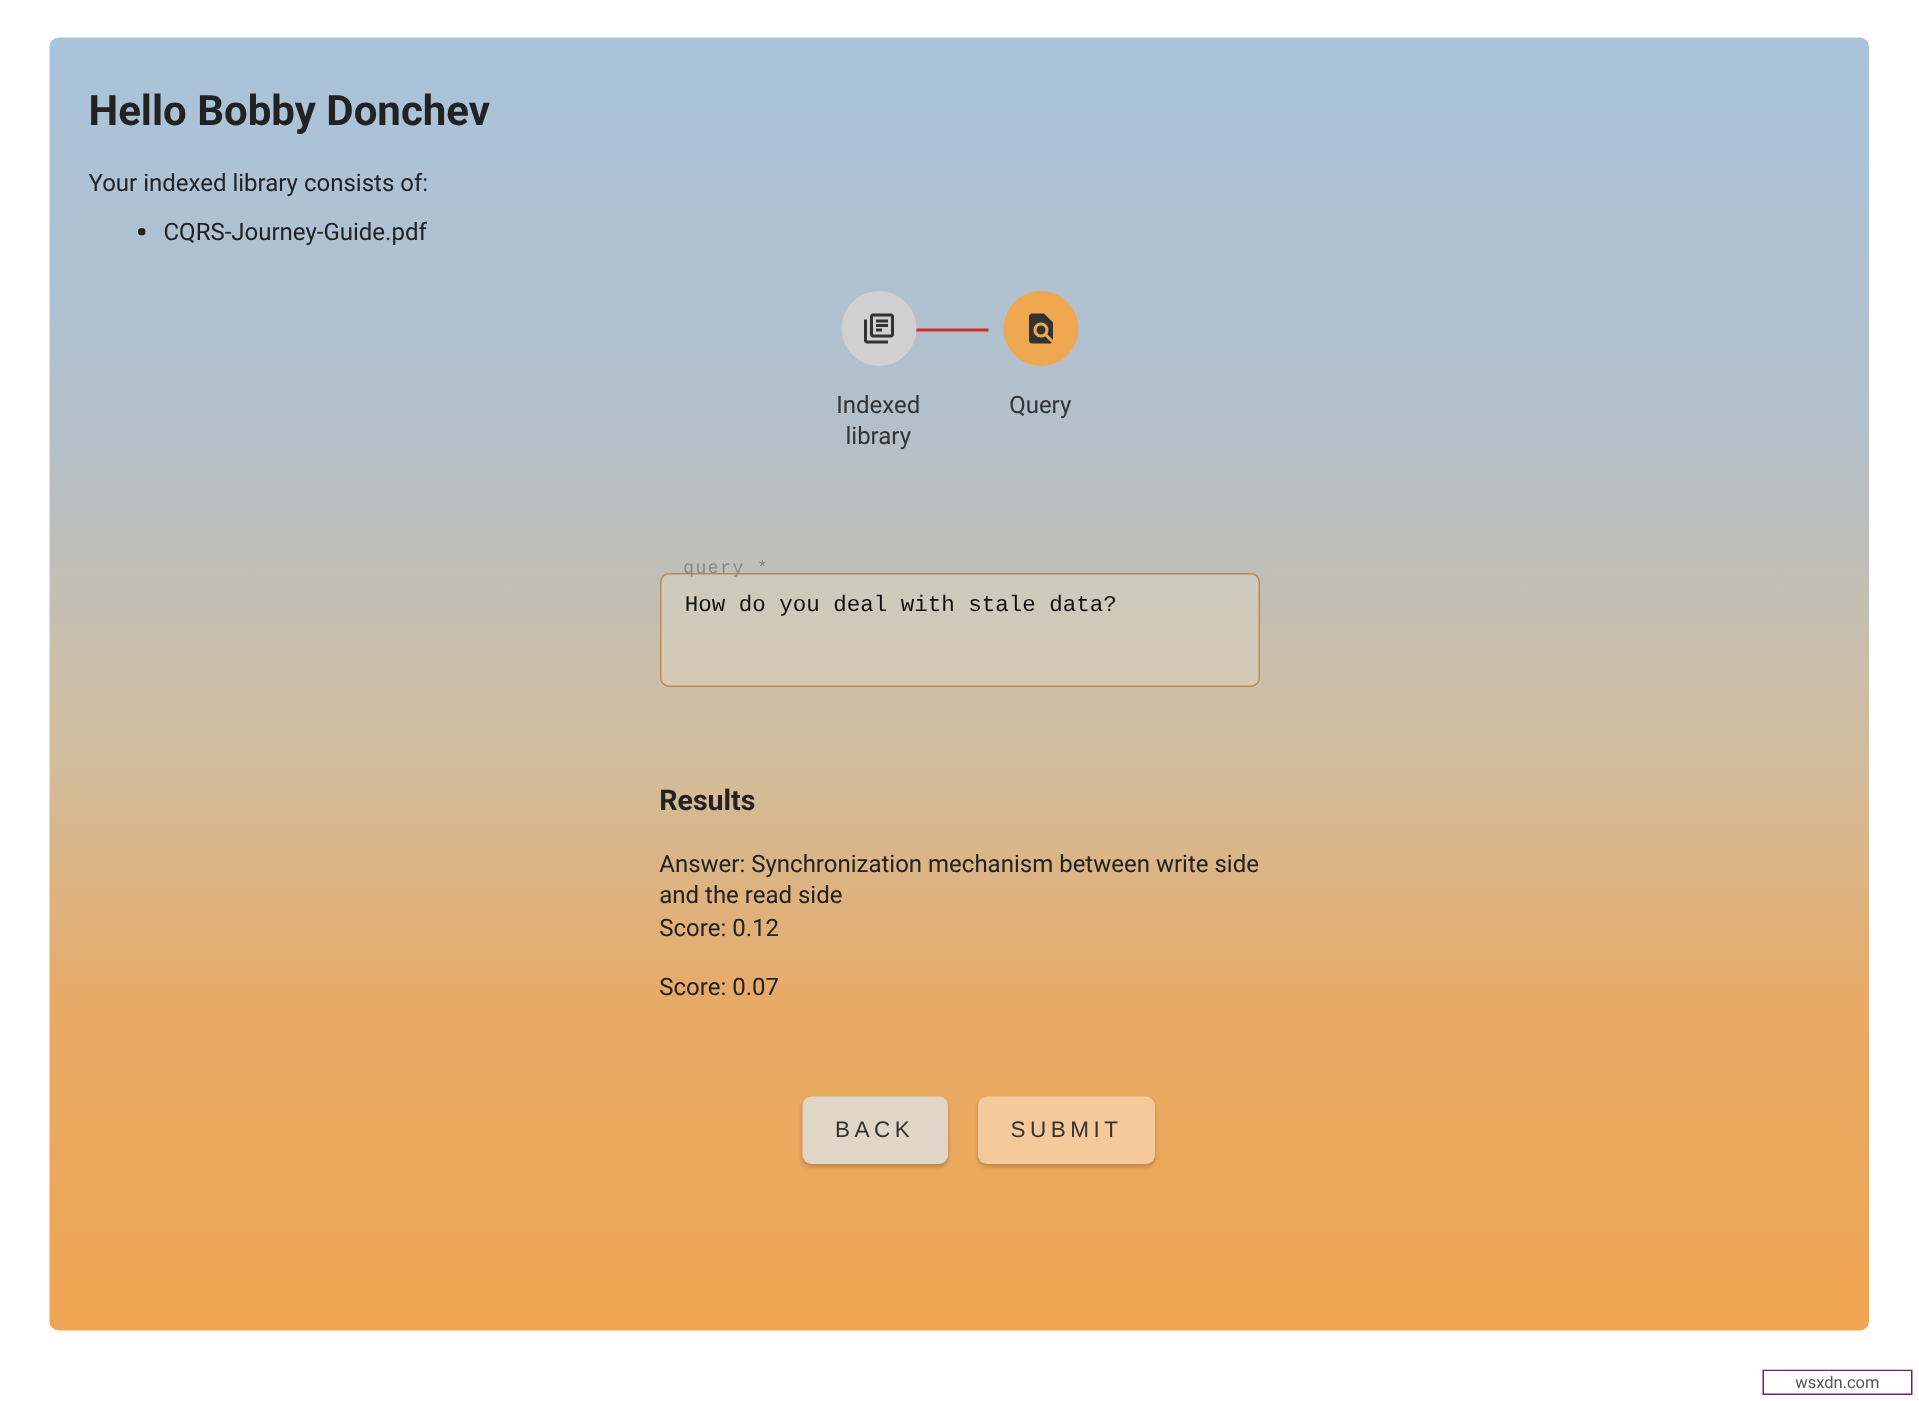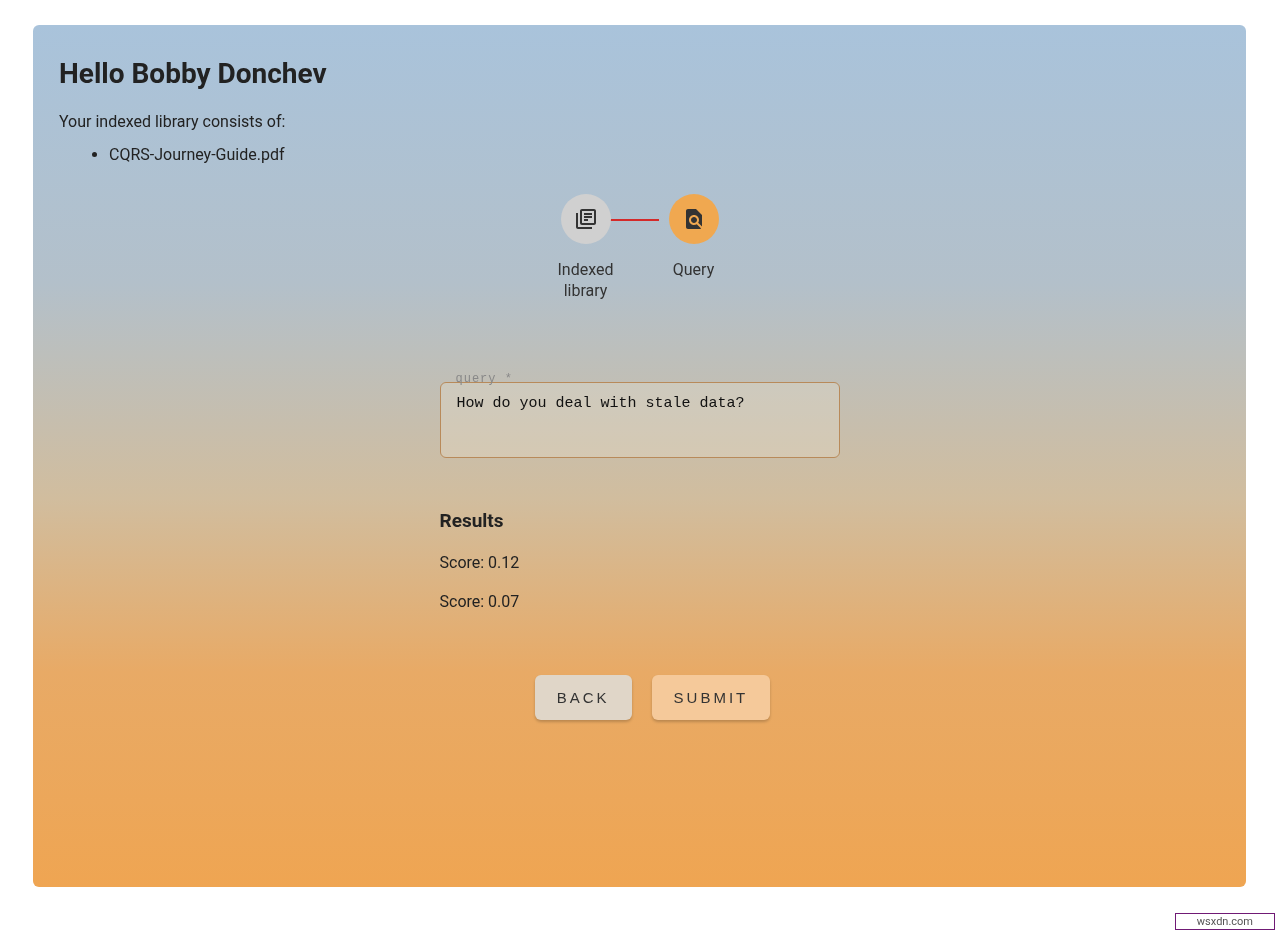--- a/index.html
+++ b/index.html
@@ -121,21 +121,21 @@
       background: rgba(245,235,215,0.25);
       padding: 12px 16px;
       font-family: "Courier New", monospace;
       font-size: 15px;
       color: #111;
       resize: none;
       outline: none;
     }
     .results-block {
       width: 400px;
-      margin: 47px auto 0 auto;
+      margin: 60px auto 0 auto;
     }
     .results-title {
       font-size: 19px;
       font-weight: 700;
       color: #222;
       margin-bottom: 20px;
     }
     .result-item {
       font-size: 16px;
       color: #222;
@@ -212,20 +212,21 @@
 
 
   <div class="query-block">
     <span class="query-label">query *</span>
     <textarea class="query-input" style="">How do you deal with stale data?</textarea>
   </div>
 
   <div class="results-block">
     <h3 class="results-title">Results</h3>
     <div class="result-item">
+      <div>Answer: Synchronization mechanism between write side and the read side</div>
       <div>Score: 0.12</div>
     </div>
     <div class="result-item">
       <div>Score: 0.07</div>
     </div>
   </div>
 
   <div class="button-row">
     <button class="btn btn-back">BACK</button>
     <button class="btn btn-submit">SUBMIT</button>

